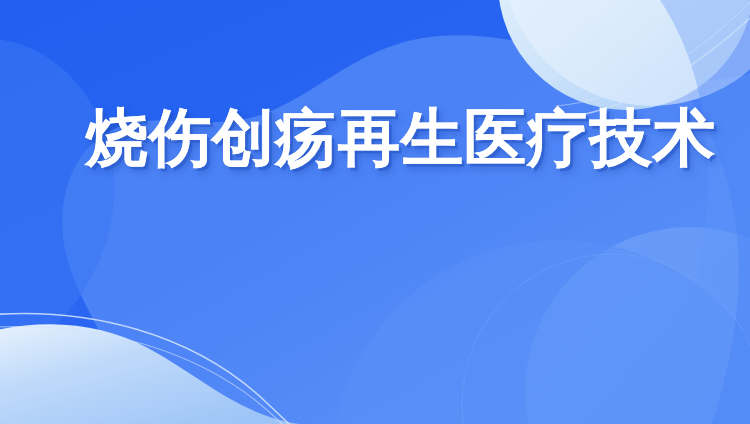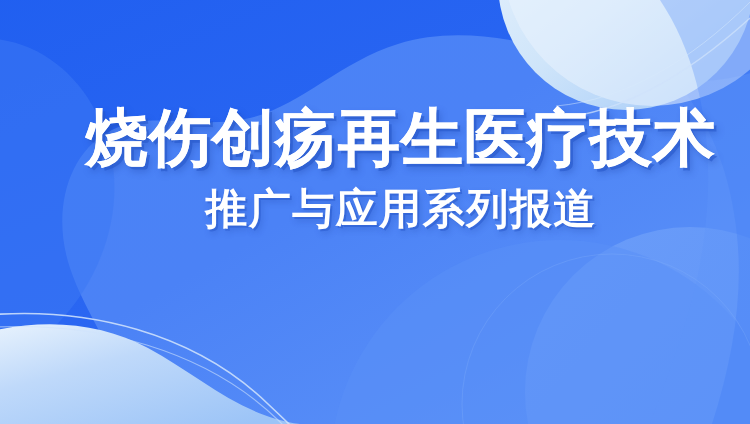--- a/index.html
+++ b/index.html
@@ -169,16 +169,15 @@
       <path d="M 560 118 C 620 112 684 78 750 18" fill="none" stroke="#cfe2fb" stroke-width="1.4" opacity="0.75"></path>
       <path d="M 556 106 C 624 100 690 62 750 2" fill="none" stroke="#d8e9fc" stroke-width="1" opacity="0.5"></path>
 
       <circle cx="612" cy="404" r="150" fill="none" stroke="#7fabf9" stroke-width="1" opacity="0.35"></circle>
 
     </g>
   </svg>
 
   <div id="text-block">
     <div id="main-title">烧伤创疡再生医疗技术</div>
-    <div id="sub-title">推广与应用系列报道</div>
   </div>
 
 </div>
 
 </body></html>

